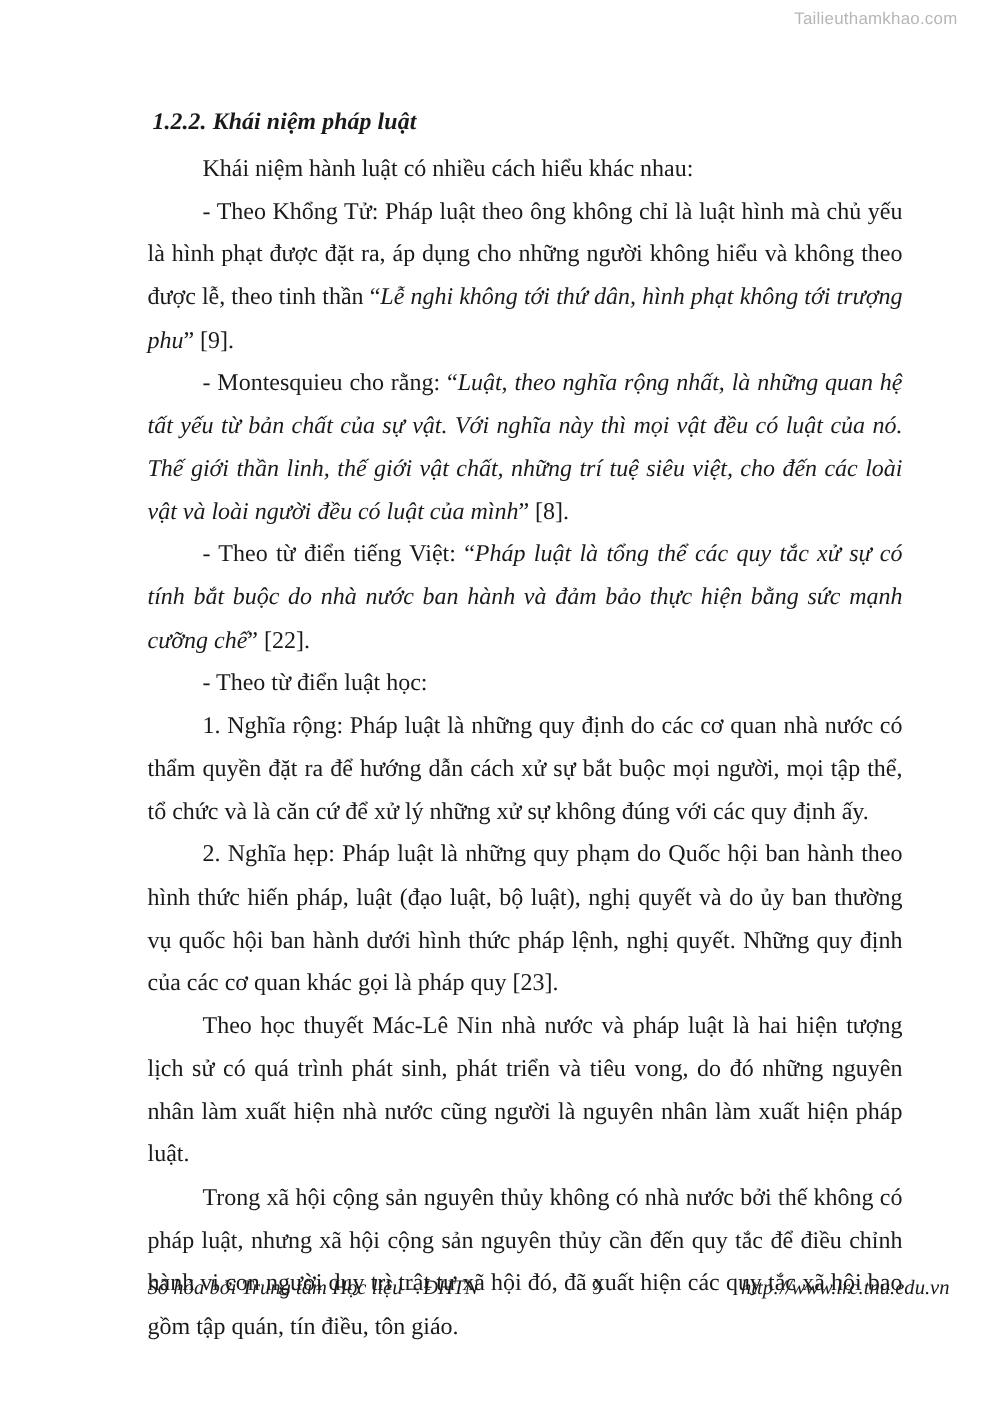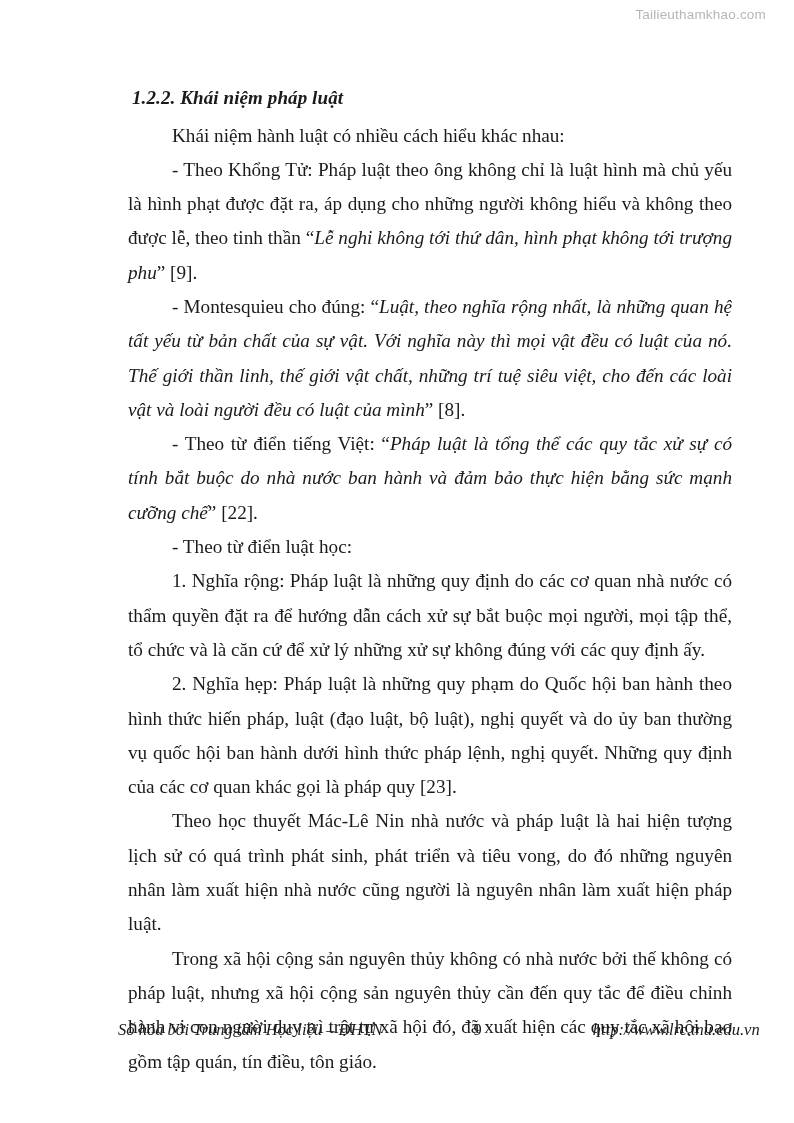--- a/index.html
+++ b/index.html
@@ -32,21 +32,21 @@
     letter-spacing: 0.2px;
     color: #b6b6b6;
     white-space: nowrap;
     user-select: none;
     text-align: center;
   }
 
   
   #content {
     position: absolute;
-    left: 128px;
+    left: 118px;
     top: 84px;
     width: 604px;
   }
 
   h1.heading {
     margin: 0 0 6px 4px;
     font-size: 19px;
     font-weight: bold;
     font-style: italic;
     letter-spacing: 0.1px;
@@ -95,21 +95,21 @@
 
   <div id="watermark" style="color: rgb(182, 182, 182);">Tailieuthamkhao.com</div>
 
   <div id="content">
 
     <h1 class="heading">1.2.2. Khái niệm pháp luật</h1>
 
     <div id="paragraphs">
         <p class="para"><span>Khái niệm hành luật có nhiều cách hiểu khác nhau:</span></p>
         <p class="para"><span>- Theo Khổng Tử: Pháp luật theo ông không chỉ là luật hình mà chủ yếu là hình phạt được đặt ra, áp dụng cho những người không hiểu và không theo được lễ, theo tinh thần “</span><span class="it">Lễ nghi không tới thứ dân, hình phạt không tới trượng phu</span><span>” [9].</span></p>
-        <p class="para"><span>- Montesquieu cho đúng: “</span><span class="it">Luật, theo nghĩa rộng nhất, là những quan hệ tất yếu từ bản chất của sự vật. Với nghĩa này thì mọi vật đều có luật của nó. Thế giới thần linh, thế giới vật chất, những trí tuệ siêu việt, cho đến các loài vật và loài người đều có luật của mình</span><span>” [8].</span></p>
+        <p class="para"><span>- Montesquieu cho rằng: “</span><span class="it">Luật, theo nghĩa rộng nhất, là những quan hệ tất yếu từ bản chất của sự vật. Với nghĩa này thì mọi vật đều có luật của nó. Thế giới thần linh, thế giới vật chất, những trí tuệ siêu việt, cho đến các loài vật và loài người đều có luật của mình</span><span>” [8].</span></p>
         <p class="para"><span>- Theo từ điển tiếng Việt: “</span><span class="it">Pháp luật là tổng thể các quy tắc xử sự có tính bắt buộc do nhà nước ban hành và đảm bảo thực hiện bằng sức mạnh cưỡng chế</span><span>” [22].</span></p>
         <p class="para"><span>- Theo từ điển luật học:</span></p>
         <p class="para"><span>1. Nghĩa rộng: Pháp luật là những quy định do các cơ quan nhà nước có thẩm quyền đặt ra để hướng dẫn cách xử sự bắt buộc mọi người, mọi tập thể, tổ chức và là căn cứ để xử lý những xử sự không đúng với các quy định ấy.</span></p>
         <p class="para"><span>2. Nghĩa hẹp: Pháp luật là những quy phạm do Quốc hội ban hành theo hình thức hiến pháp, luật (đạo luật, bộ luật), nghị quyết và do ủy ban thường vụ quốc hội ban hành dưới hình thức pháp lệnh, nghị quyết. Những quy định của các cơ quan khác gọi là pháp quy [23].</span></p>
         <p class="para"><span>Theo học thuyết Mác-Lê Nin nhà nước và pháp luật là hai hiện tượng lịch sử có quá trình phát sinh, phát triển và tiêu vong, do đó những nguyên nhân làm xuất hiện nhà nước cũng người là nguyên nhân làm xuất hiện pháp luật.</span></p>
         <p class="para"><span>Trong xã hội cộng sản nguyên thủy không có nhà nước bởi thế không có pháp luật, nhưng xã hội cộng sản nguyên thủy cần đến quy tắc để điều chỉnh hành vi con người duy trì trật tự xã hội đó, đã xuất hiện các quy tắc xã hội bao gồm tập quán, tín điều, tôn giáo.</span></p>
       </div>
 
   </div>
 

